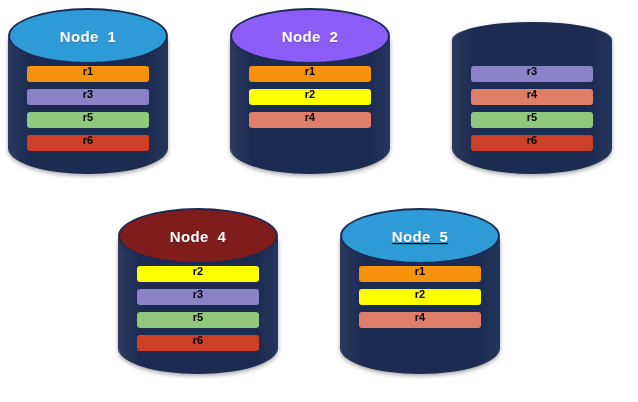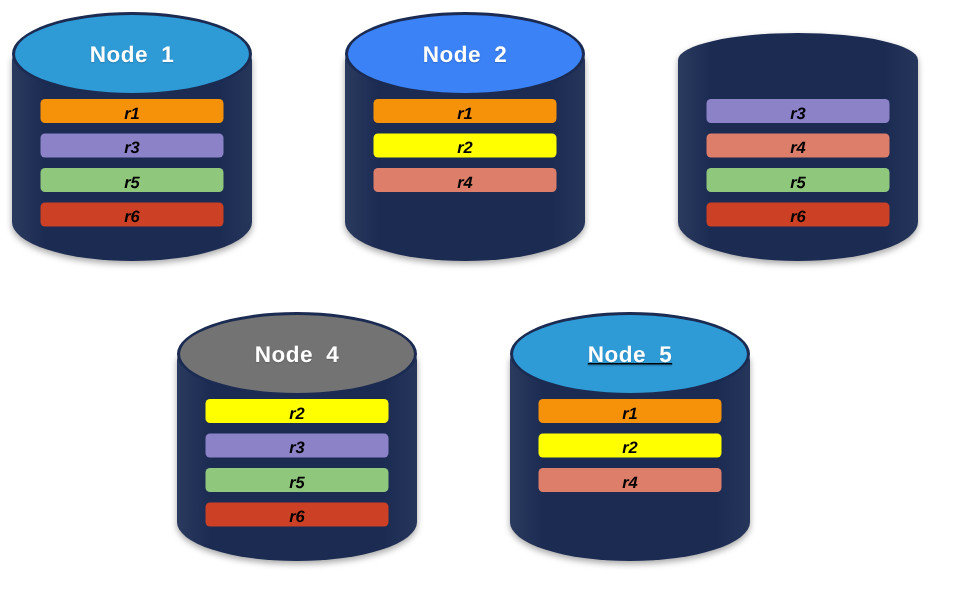--- a/index.html
+++ b/index.html
@@ -90,24 +90,23 @@
     flex-direction: column;
     align-items: center;
     gap: 7px;
   }
 
   .record-bar {
     width: 122px;
     height: 16px;
     border-radius: 3px;
     display: flex;
-    align-items: flex-end;
+    align-items: flex-start;
     justify-content: center;
     box-sizing: border-box;
-    font-style: italic;
   }
 
   .record-bar .rec-label {
     font-size: 11px;
     font-weight: bold;
     color: #000000;
     line-height: 1;
     user-select: none;
   }
 
@@ -141,21 +140,21 @@
       </div>
       <div class="record-bar" style="background: rgb(204, 65, 37);">
         <span class="rec-label" style="color: rgb(0, 0, 0);">r6</span>
       </div>
     </div>
   </div>
 
   <div class="node" id="node-2">
     <div class="cyl-body" style="background: rgb(27, 43, 82);"></div>
     <div class="cyl-shade"></div>
-    <div class="cyl-top" style="border-color: rgb(27, 43, 82); background: #3b82f6;">
+    <div class="cyl-top" style="border-color: rgb(27, 43, 82); background: #8b5cf6;">
       <span class="node-title" style="color: rgb(255, 255, 255);">Node  2</span>
     </div>
     <div class="records">
       <div class="record-bar" style="background: rgb(246, 145, 10);">
         <span class="rec-label" style="color: rgb(0, 0, 0);">r1</span>
       </div>
       <div class="record-bar" style="background: rgb(255, 255, 0);">
         <span class="rec-label" style="color: rgb(0, 0, 0);">r2</span>
       </div>
       <div class="record-bar" style="background: rgb(221, 126, 107);">
@@ -179,21 +178,21 @@
       </div>
       <div class="record-bar" style="background: rgb(204, 65, 37);">
         <span class="rec-label" style="color: rgb(0, 0, 0);">r6</span>
       </div>
     </div>
   </div>
 
   <div class="node" id="node-4">
     <div class="cyl-body" style="background: rgb(27, 43, 82);"></div>
     <div class="cyl-shade"></div>
-    <div class="cyl-top" style="border-color: rgb(27, 43, 82); background: #737373;">
+    <div class="cyl-top" style="border-color: rgb(27, 43, 82); background: #7f1d1d;">
       <span class="node-title" style="color: rgb(255, 255, 255);">Node  4</span>
     </div>
     <div class="records">
       <div class="record-bar" style="background: rgb(255, 255, 0);">
         <span class="rec-label" style="color: rgb(0, 0, 0);">r2</span>
       </div>
       <div class="record-bar" style="background: rgb(140, 130, 200);">
         <span class="rec-label" style="color: rgb(0, 0, 0);">r3</span>
       </div>
       <div class="record-bar" style="background: rgb(143, 199, 125);">

